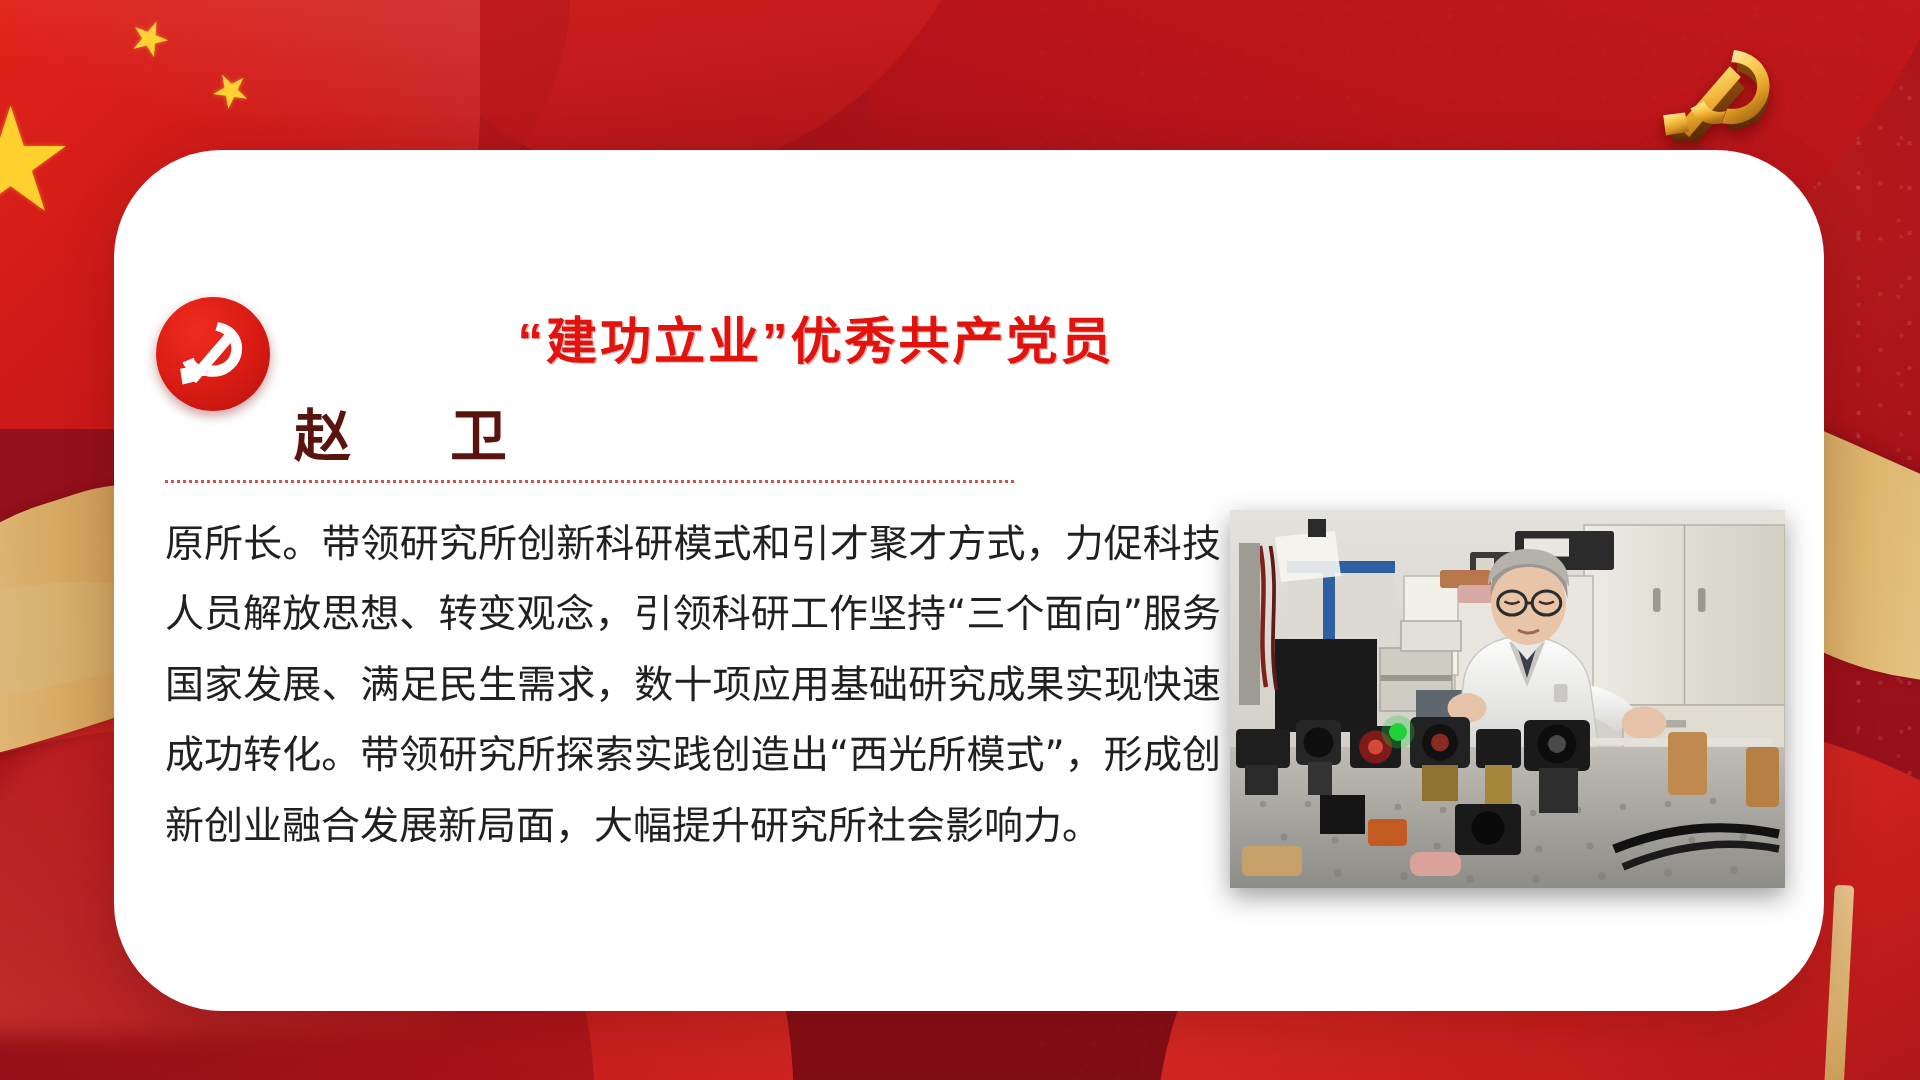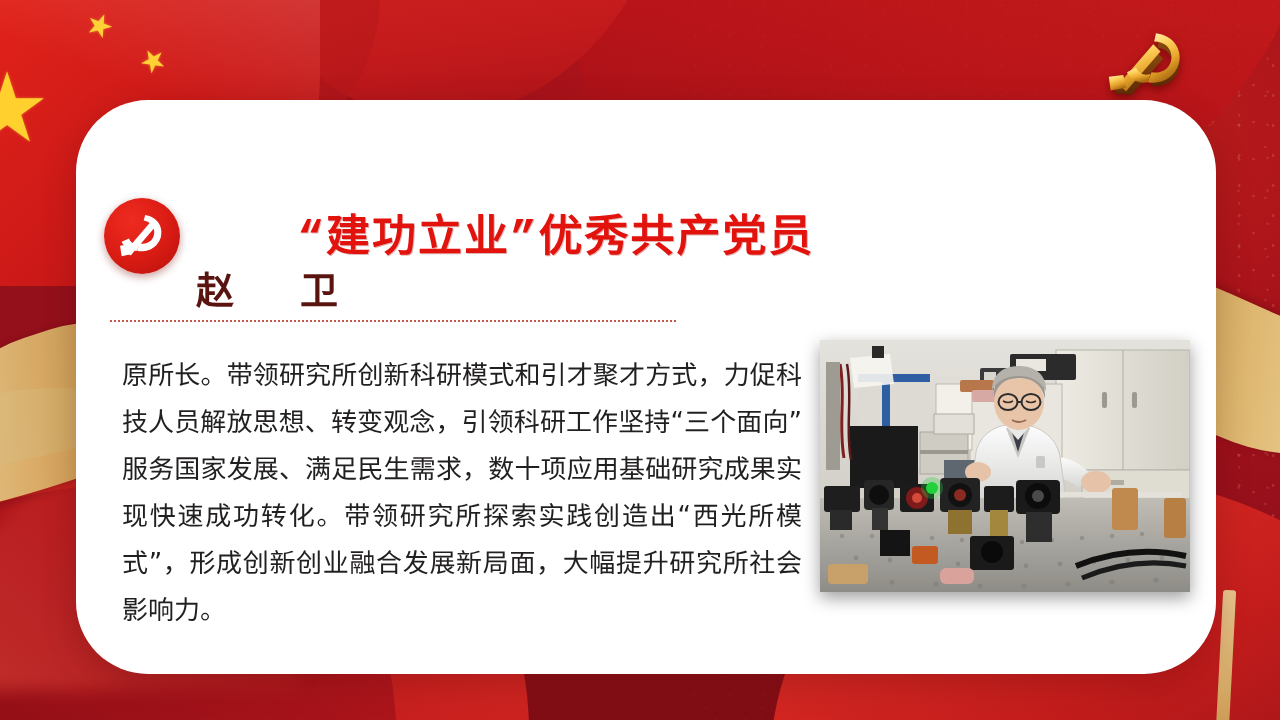--- a/index.html
+++ b/index.html
@@ -147,24 +147,24 @@
   .badge{
     position:absolute;left:28px;top:98px;width:76px;height:76px;border-radius:50%;
     background:radial-gradient(circle at 36% 30%,#EF2B20 0%,#D81B13 55%,#B5120C 100%);
     box-shadow:0 3px 8px rgba(120,10,5,.4);
     display:flex;align-items:center;justify-content:center;
   }
   .badge svg{width:52px;height:52px;}
 
   
   .title{
-    position:absolute;left:120px;top:100px;width:720px;
+    position:absolute;left:108px;top:100px;width:720px;
     text-align:center;
-    font-family:Liberation Mono, monospace;
-    font-weight:bold;font-size:44px;letter-spacing:2px;
+    font-family:Liberation Sans, sans-serif;
+    font-weight:bold;font-size:34px;letter-spacing:2px;
     color:#E2130D;white-space:nowrap;
     text-shadow:1px 1px 0 rgba(150,10,5,.30);
   }
   .name{
     position:absolute;left:120px;top:160px;width:720px;
     text-align:left;
     font-family:"DejaVu Serif","Liberation Serif",serif;
     font-weight:bold;font-size:38px;letter-spacing:14px;
     color:#5A1410;white-space:nowrap;
   }
@@ -174,21 +174,21 @@
   }
 
   
   .body-text{
     position:absolute;left:30px;top:236px;width:712px;
     font-family:"DejaVu Sans","Liberation Sans",sans-serif;
     font-size:26px;line-height:47px;color:#221F1F;
     text-align:justify;text-justify:inter-character;
     text-align-last:left;
   }
-  .body-text p{margin:16px;text-indent:0;}
+  .body-text p{margin:4px;text-indent:0;}
 
   
   .photo{
     position:absolute;left:744px;top:240px;width:370px;height:252px;
     background:#C9C6BE;overflow:hidden;
     box-shadow:0 6px 16px rgba(0,0,0,.38);
   }
   .photo svg{display:block;width:100%;height:100%;}
 </style>
 </head>

